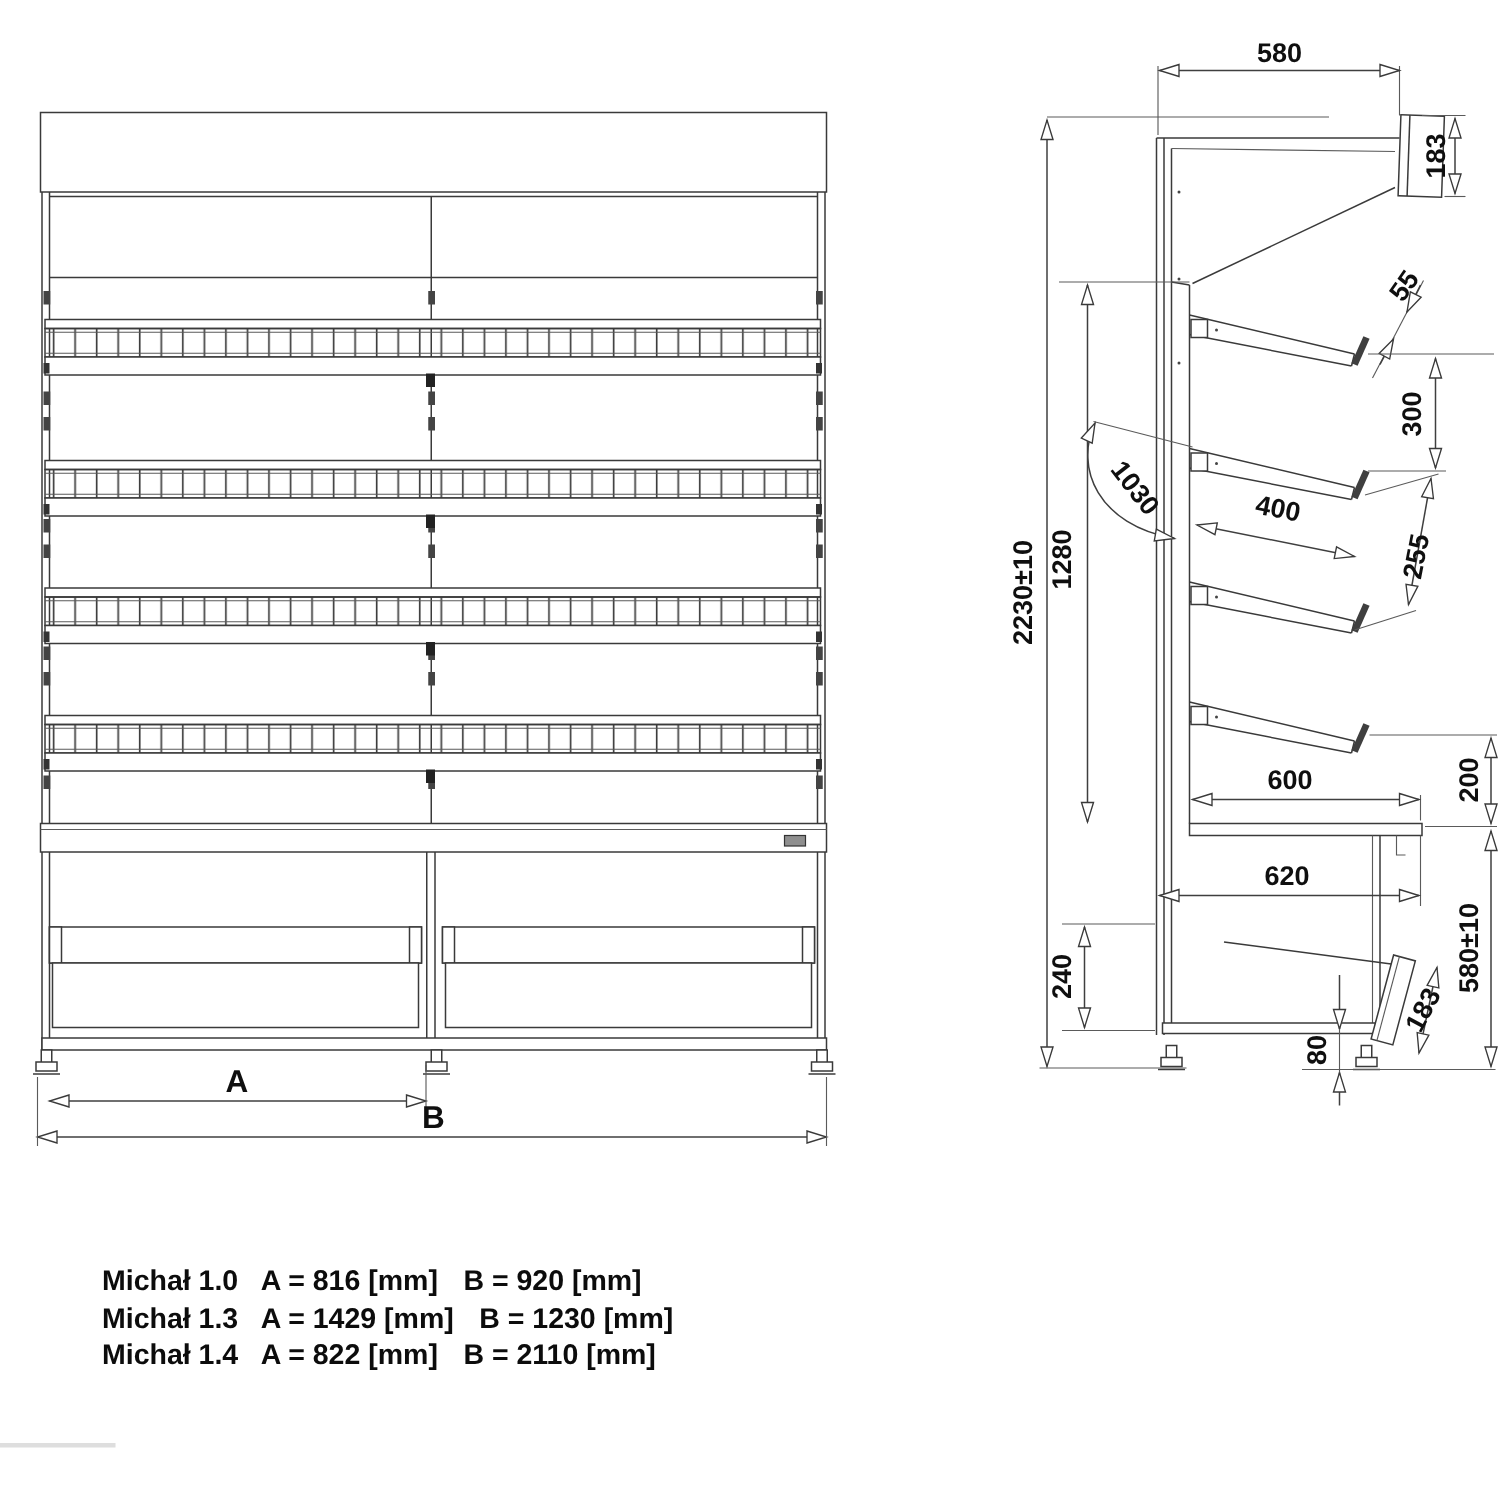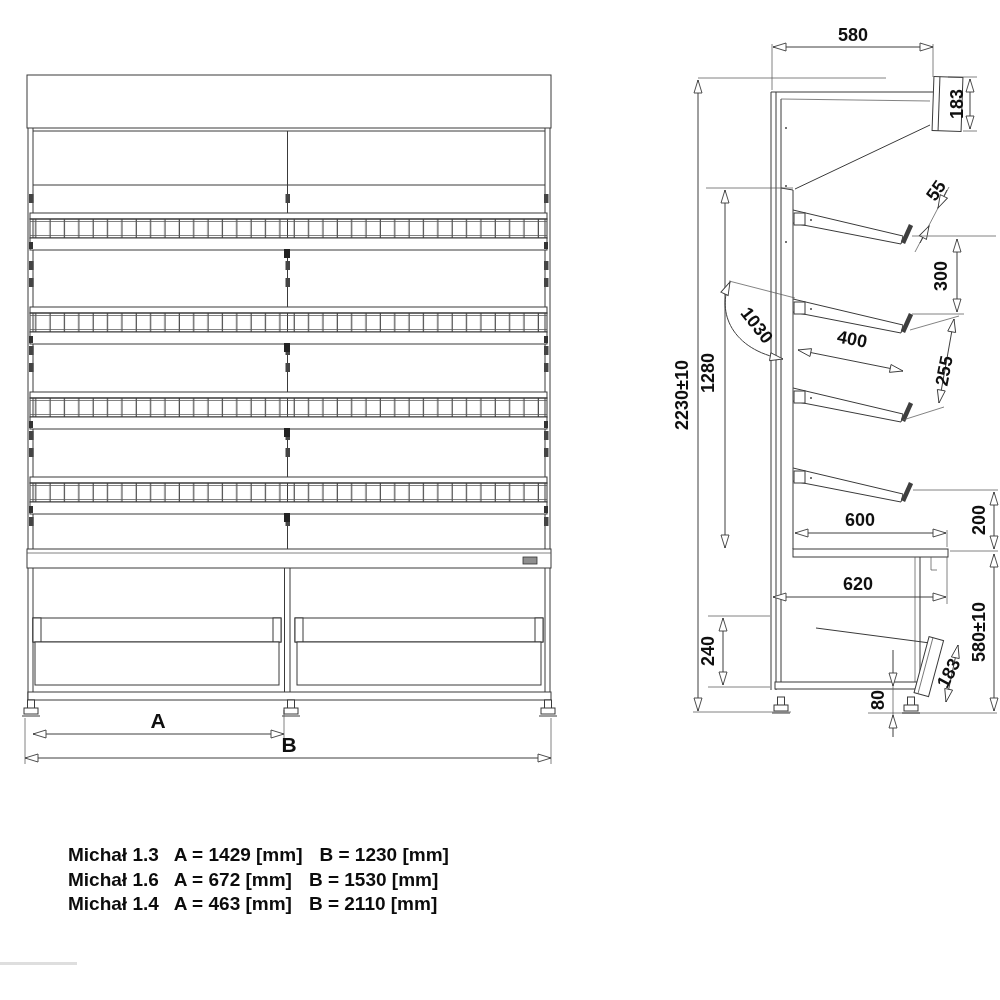--- a/index.html
+++ b/index.html
@@ -314,23 +314,23 @@
       <line class="dm" x1="893" y1="737" x2="893" y2="715" marker-end="url(#ae)"></line>
       <line class="lt" x1="893" y1="686" x2="893" y2="715"></line>
       <text class="dim" transform="rotate(-90 884 700)" x="884" y="700">80</text>
     </g>
   </g>
 </svg>
 </div>
 
 <div id="models">
   <div class="model-row">
+    <span class="mname">Michał 1.0</span><span class="mspecA">A = 816 [mm]</span><span class="mspecB">B = 920 [mm]</span>
+  </div>
+  <div class="model-row">
     <span class="mname">Michał 1.3</span><span class="mspecA">A = 1429 [mm]</span><span class="mspecB">B = 1230 [mm]</span>
   </div>
   <div class="model-row">
-    <span class="mname">Michał 1.6</span><span class="mspecA">A = 672 [mm]</span><span class="mspecB">B = 1530 [mm]</span>
-  </div>
-  <div class="model-row">
-    <span class="mname">Michał 1.4</span><span class="mspecA">A = 463 [mm]</span><span class="mspecB">B = 2110 [mm]</span>
+    <span class="mname">Michał 1.4</span><span class="mspecA">A = 822 [mm]</span><span class="mspecB">B = 2110 [mm]</span>
   </div>
 </div>
 
 <div id="artifact"></div>
 
 </body></html>

